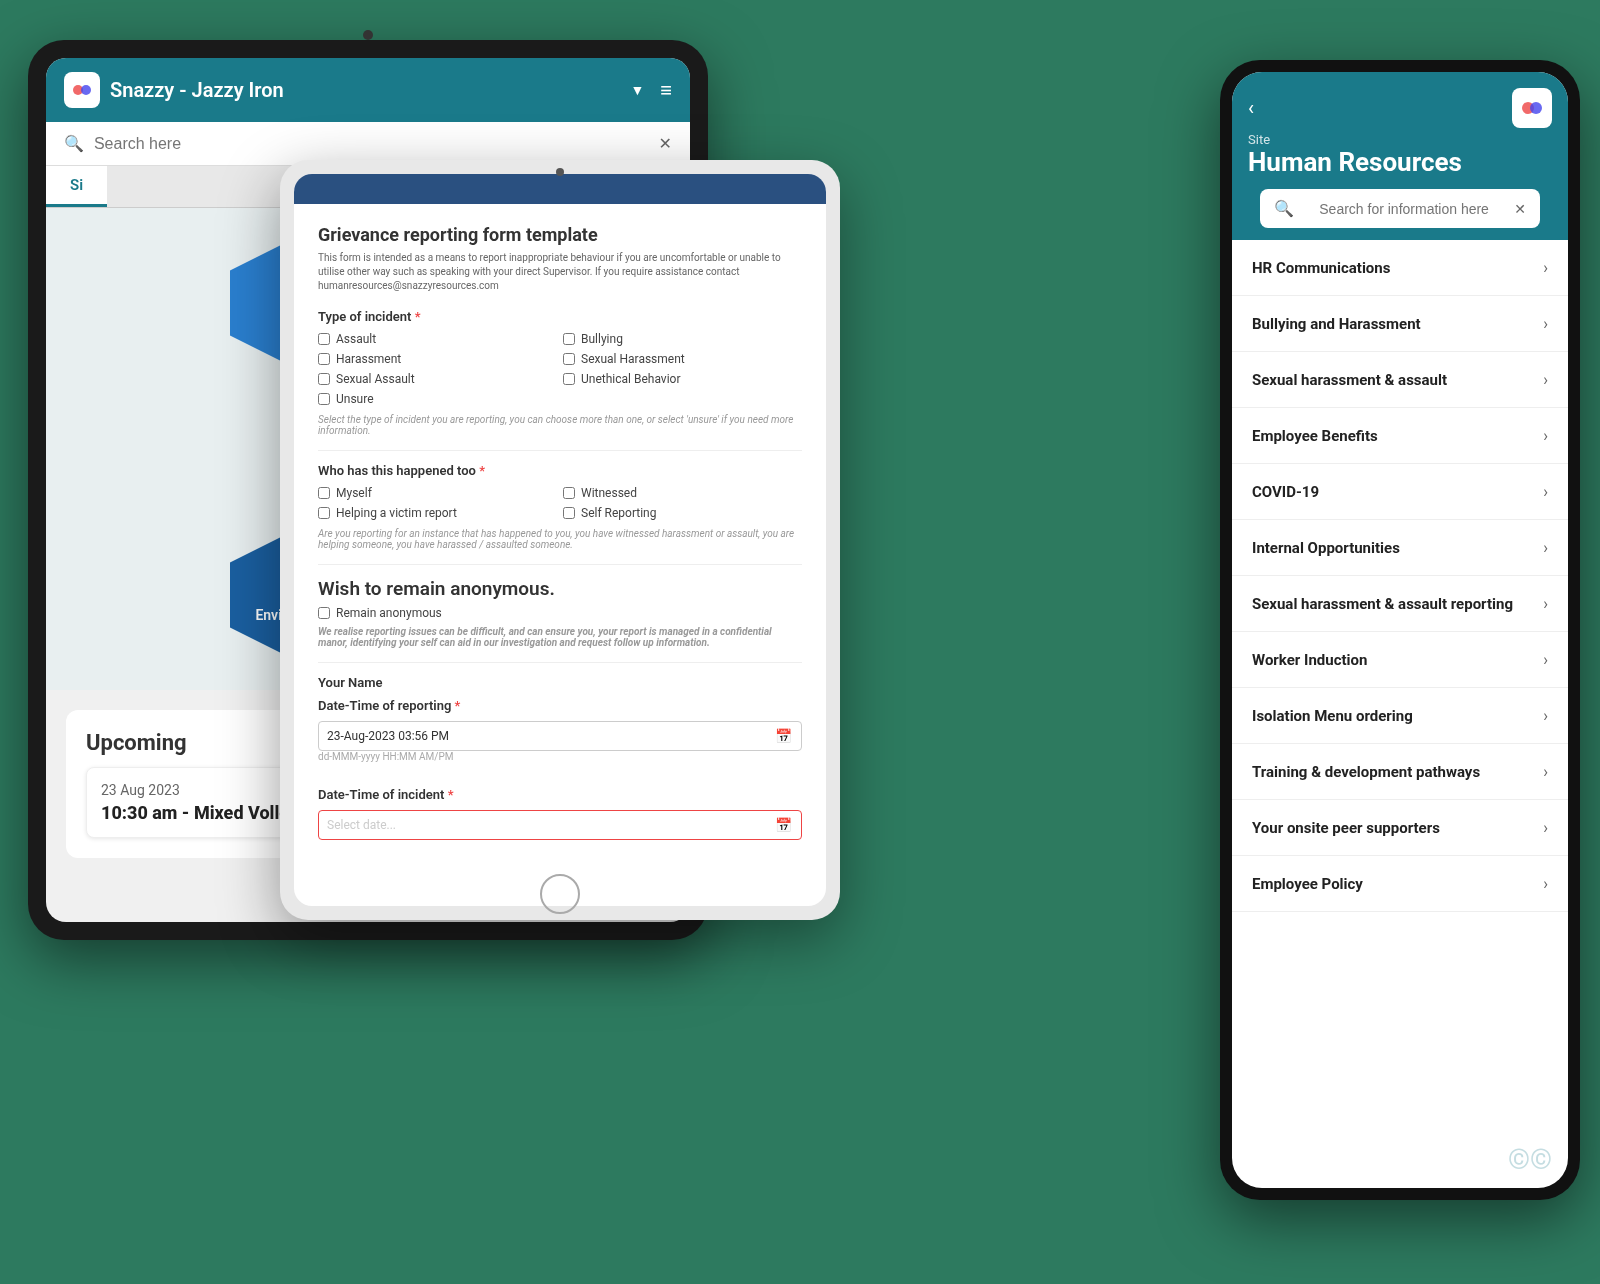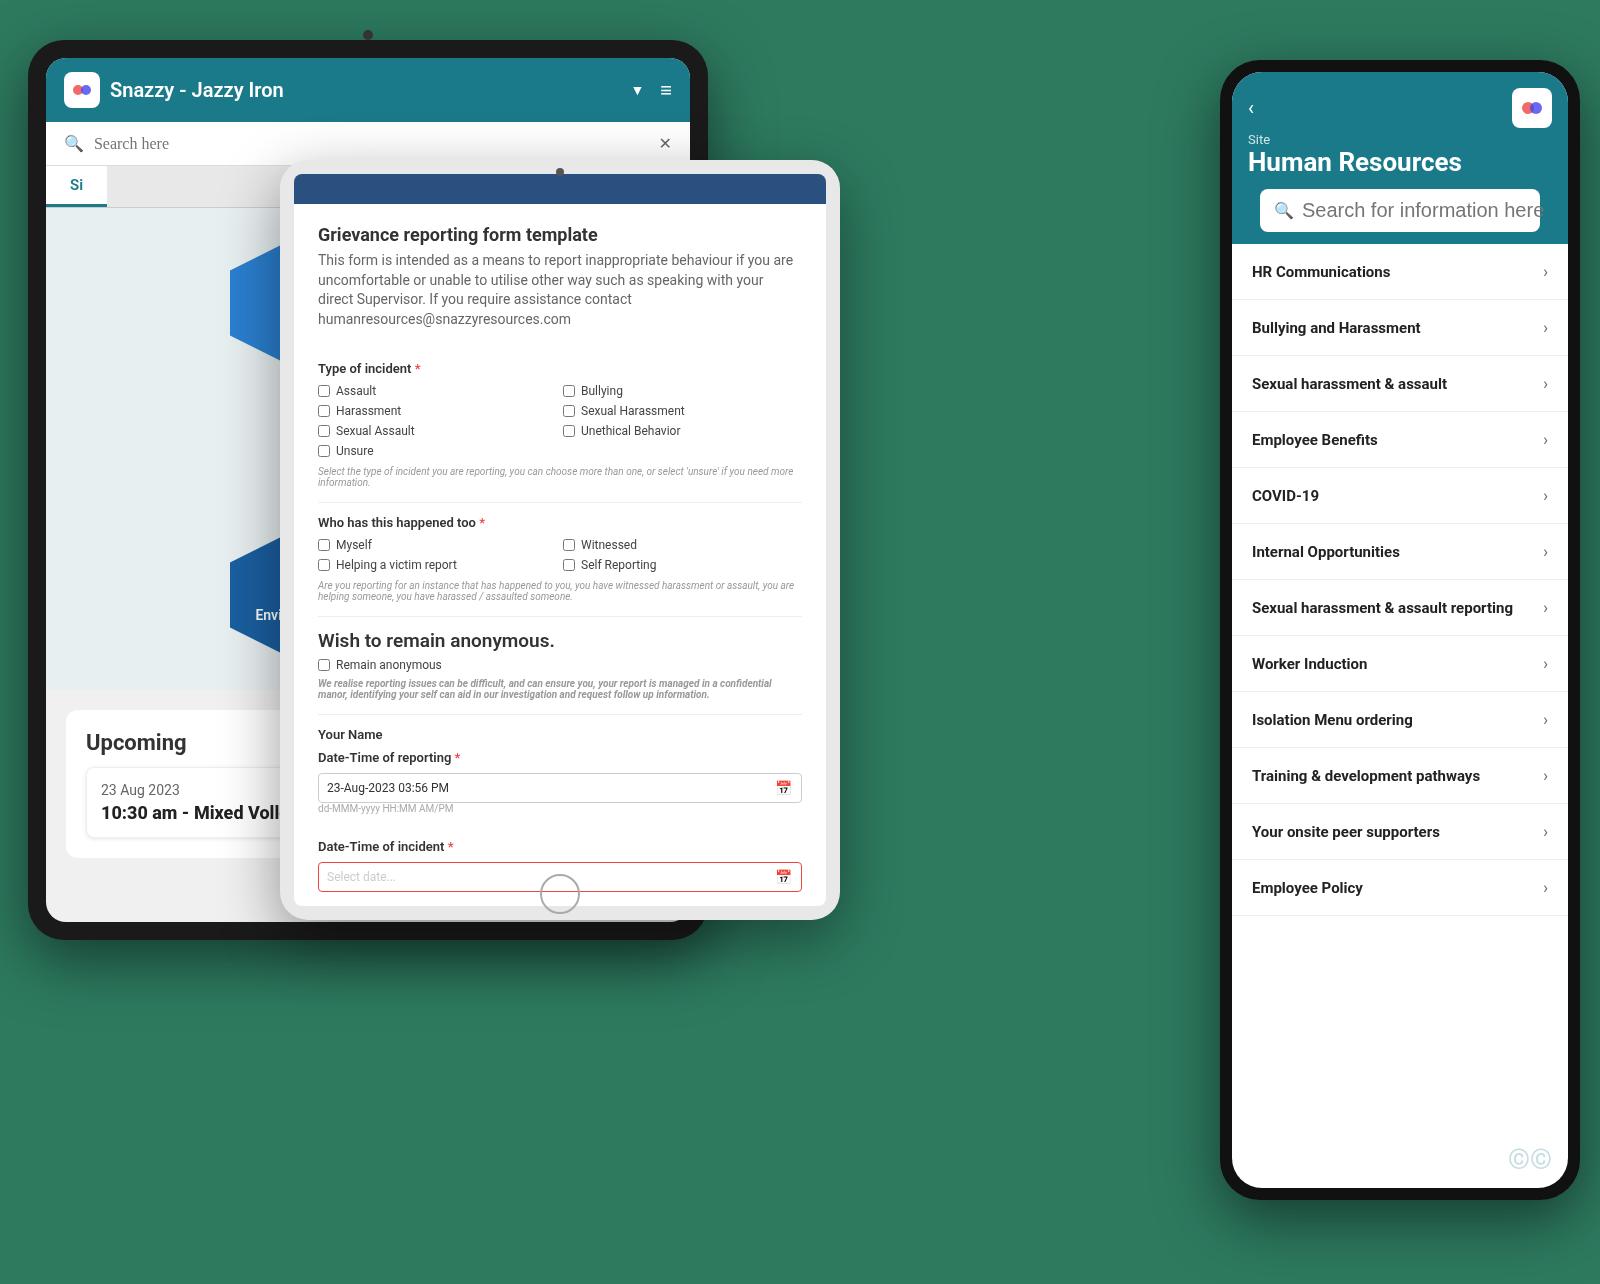--- a/index.html
+++ b/index.html
@@ -91,21 +91,20 @@
       gap: 10px;
       border-bottom: 1px solid #ddd;
     }
     .tablet-search-input {
       flex: 1;
       border: none;
       outline: none;
       font-size: 16px;
       color: #999;
       background: transparent;
-      font-family: Liberation Serif, serif;
     }
     .tablet-search-clear {
       color: #666;
       font-size: 16px;
       cursor: pointer;
     }
     .tablet-tab-bar {
       background: #e8e8e8;
       display: flex;
       border-bottom: 1px solid #ccc;
@@ -201,44 +200,44 @@
       transform: translateX(-50%);
       width: 8px;
       height: 8px;
       background: #555;
       border-radius: 50%;
     }
     .form-tablet-screen {
       width: 100%;
       height: 100%;
       background: white;
-      border-radius: 8px;
+      border-radius: 18px;
       overflow: hidden;
     }
     .form-header {
       background: #2a5080;
       padding: 10px 16px;
       height: 30px;
     }
     .form-content {
       padding: 20px 24px;
       overflow: hidden;
       height: calc(100% - 30px);
     }
     .form-title {
       font-size: 18px;
       font-weight: 700;
       color: #333;
       margin-bottom: 6px;
     }
     .form-subtitle {
-      font-size: 14px;
+      font-size: 10px;
       color: #666;
       line-height: 1.4;
-      margin-bottom: 32px;
+      margin-bottom: 16px;
     }
     .form-section-label {
       font-size: 13px;
       font-weight: 600;
       color: #333;
       margin-bottom: 8px;
     }
     .form-section-label .required {
       color: #e44;
     }
@@ -409,23 +408,24 @@
       gap: 8px;
     }
     .phone-search-icon {
       color: #999;
       font-size: 16px;
     }
     .phone-search-input {
       flex: 1;
       border: none;
       outline: none;
-      font-size: 20px;
+      font-size: 14px;
       color: #999;
       background: transparent;
+      text-align: center;
     }
     .phone-search-clear {
       color: #666;
       font-size: 14px;
     }
     .phone-list {
       overflow-y: auto;
       height: calc(100% - 160px);
     }
     .phone-list-item {

